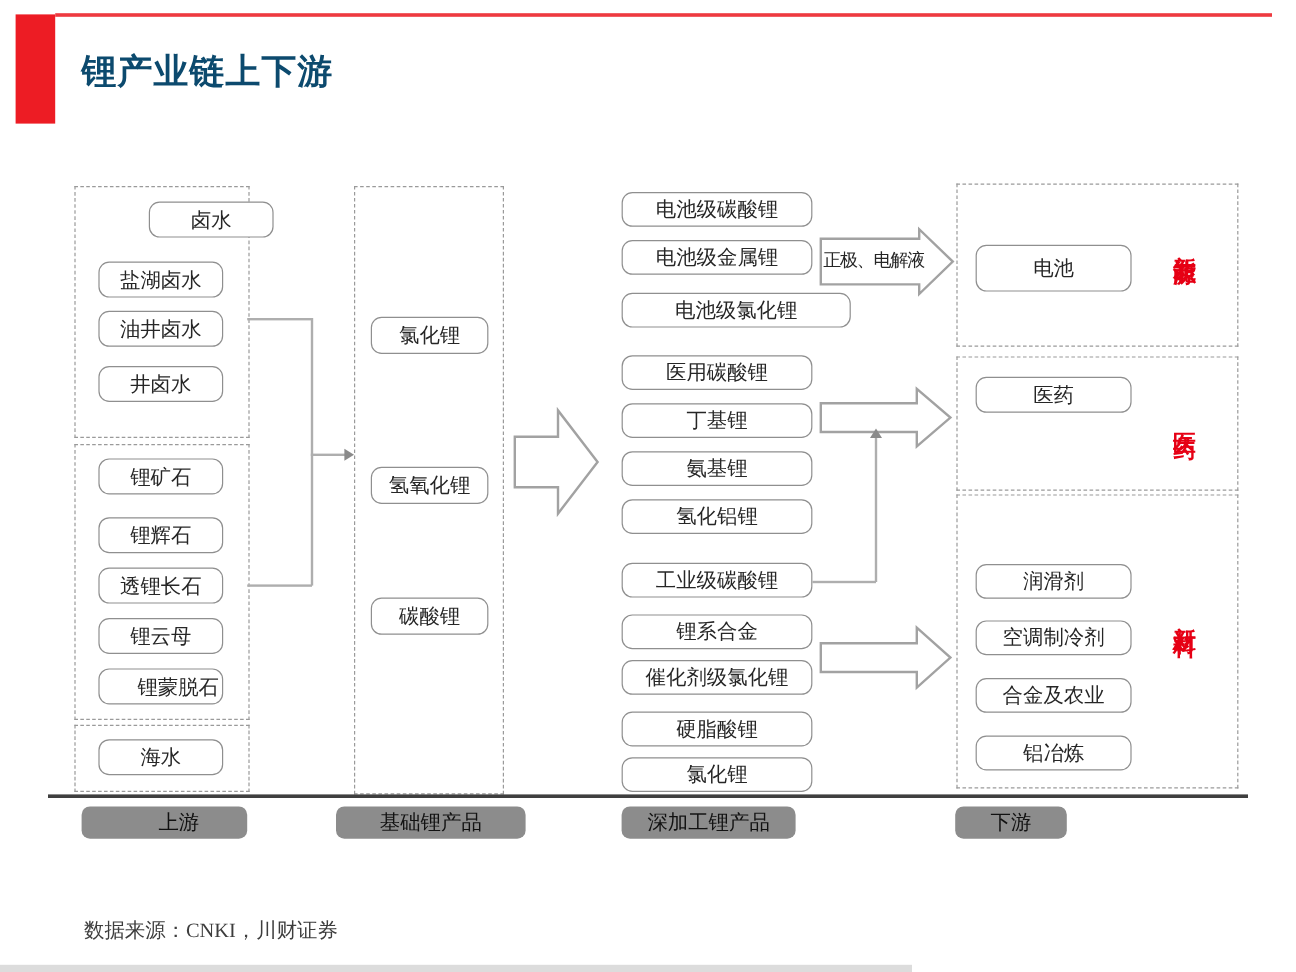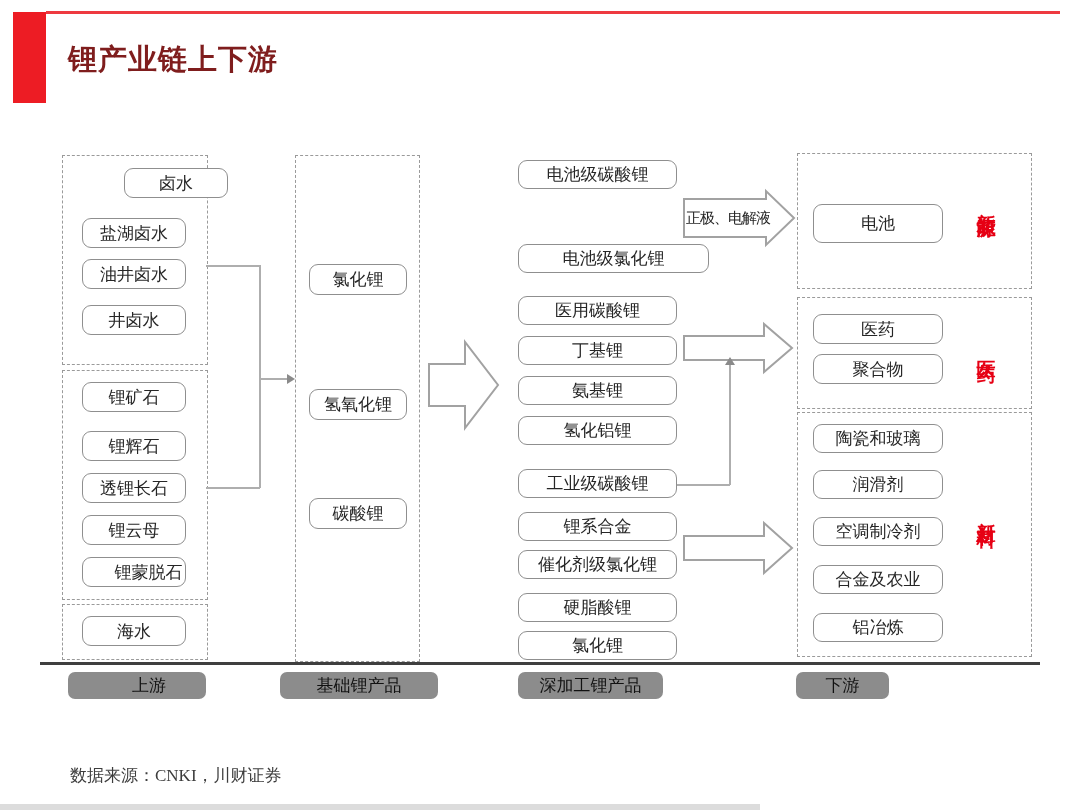--- a/index.html
+++ b/index.html
@@ -3,21 +3,21 @@
 <meta charset="utf-8">
 <style>
   html,body{margin:0;padding:0;}
   .page{
     position:relative; width:1080px; height:810px; background:#ffffff;
     font-family:"Liberation Sans","DejaVu Sans",sans-serif; overflow:hidden;
   }
   
   .accent-block{position:absolute; left:13px; top:12px; width:33px; height:91px; background:#ed1c24;}
   .accent-line{position:absolute; left:46px; top:11px; width:1014px; height:3px; background:#ee3a40;}
-  .page-title{position:absolute; left:68px; top:40px; font-size:29px; font-weight:bold; color:#7f1d1d; letter-spacing:1px;}
+  .page-title{position:absolute; left:68px; top:40px; font-size:29px; font-weight:bold; color:#0c4a6e; letter-spacing:1px;}
   
   .dashed{position:absolute; border:1.5px dashed #9a9a9a;}
   
   .node{
     position:absolute; box-sizing:border-box; border:1.5px solid #8f8f8f; border-radius:9px;
     background:#fff; display:flex; align-items:center; justify-content:center;
     font-size:17px; color:#262626; white-space:nowrap;
   }
   
   .ln{position:absolute; background:#aeaeae;}
@@ -81,20 +81,21 @@
     <div class="node" style="left:13px; top:108px; width:98px; height:31px;">氯化锂</div>
     <div class="node" style="left:13px; top:233px; width:98px; height:31px;">氢氧化锂</div>
     <div class="node" style="left:13px; top:342px; width:98px; height:31px;">碳酸锂</div>
   </div>
 
   <svg class="block-arrow" style="left:428px; top:341px;" width="72" height="88" viewBox="0 0 72 88">
     <polygon points="1,23 37,23 37,1 70,44 37,87 37,65 1,65"></polygon>
   </svg>
 
   <div class="node" style="left:518px; top:160px; width:159px; height:29px;">电池级碳酸锂</div>
+  <div class="node" style="left:518px; top:200px; width:159px; height:29px;">电池级金属锂</div>
   <div class="node" style="left:518px; top:244px; width:191px; height:29px;">电池级氯化锂</div>
 
   <div class="node" style="left:518px; top:296px; width:159px; height:29px;">医用碳酸锂</div>
   <div class="node" style="left:518px; top:336px; width:159px; height:29px;">丁基锂</div>
   <div class="node" style="left:518px; top:376px; width:159px; height:29px;">氨基锂</div>
   <div class="node" style="left:518px; top:416px; width:159px; height:29px;">氢化铝锂</div>
 
   <div class="node" style="left:518px; top:469px; width:159px; height:29px;">工业级碳酸锂</div>
   <div class="node" style="left:518px; top:512px; width:159px; height:29px;">锂系合金</div>
   <div class="node" style="left:518px; top:550px; width:159px; height:29px;">催化剂级氯化锂</div>
@@ -119,26 +120,24 @@
     <polygon points="1,14 81,14 81,1 109,26 81,51 81,38 1,38"></polygon>
   </svg>
 
   <div class="dashed" style="left:797px; top:153px; width:233px; height:134px;">
     <div class="node" style="left:15px; top:50px; width:130px; height:39px;">电池</div>
     <div class="cat-label" style="left:178px; top:44px;">新能源</div>
   </div>
 
   <div class="dashed" style="left:797px; top:297px; width:233px; height:110px;">
     <div class="node" style="left:15px; top:16px; width:130px; height:30px;">医药</div>
-    <div class="node" style="left:15px; top:56px; width:130px; height:30px;">聚合物</div>
     <div class="cat-label" style="left:178px; top:47px;">医药</div>
   </div>
 
   <div class="dashed" style="left:797px; top:412px; width:233px; height:243px;">
-    <div class="node" style="left:15px; top:11px; width:130px; height:29px;">陶瓷和玻璃</div>
     <div class="node" style="left:15px; top:57px; width:130px; height:29px;">润滑剂</div>
     <div class="node" style="left:15px; top:104px; width:130px; height:29px;">空调制冷剂</div>
     <div class="node" style="left:15px; top:152px; width:130px; height:29px;">合金及农业</div>
     <div class="node" style="left:15px; top:200px; width:130px; height:29px;">铝冶炼</div>
     <div class="cat-label" style="left:178px; top:94px;">新材料</div>
   </div>
 
   <div class="stage-sep"></div>
   <div class="stage-label" style="left:68px; width:114px;padding-left:24px;">上游</div>
   <div class="stage-label" style="left:280px; width:158px;">基础锂产品</div>

